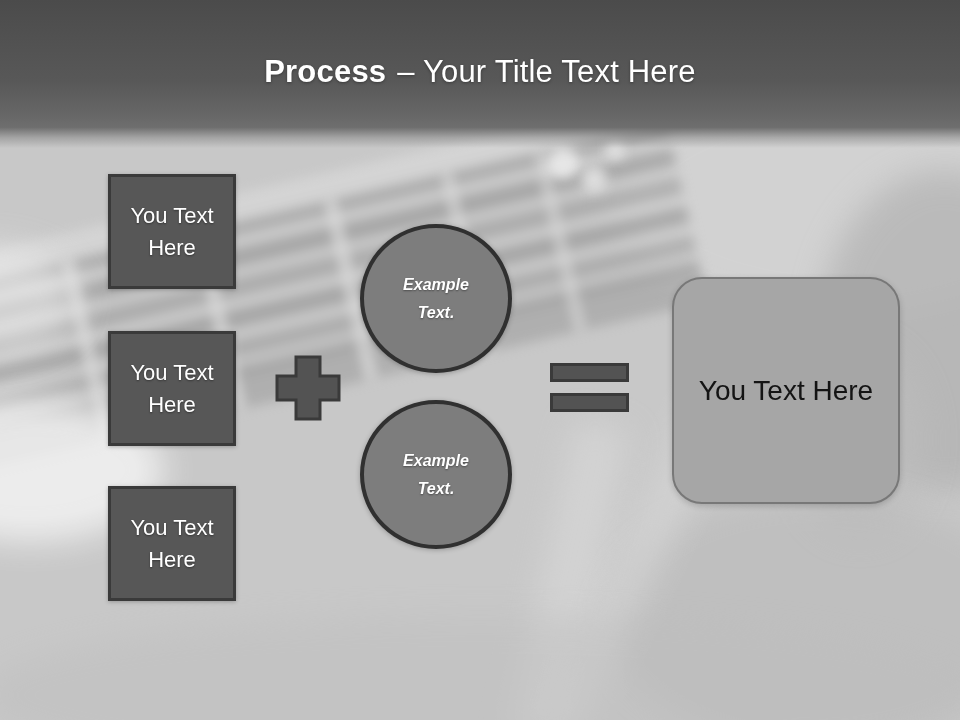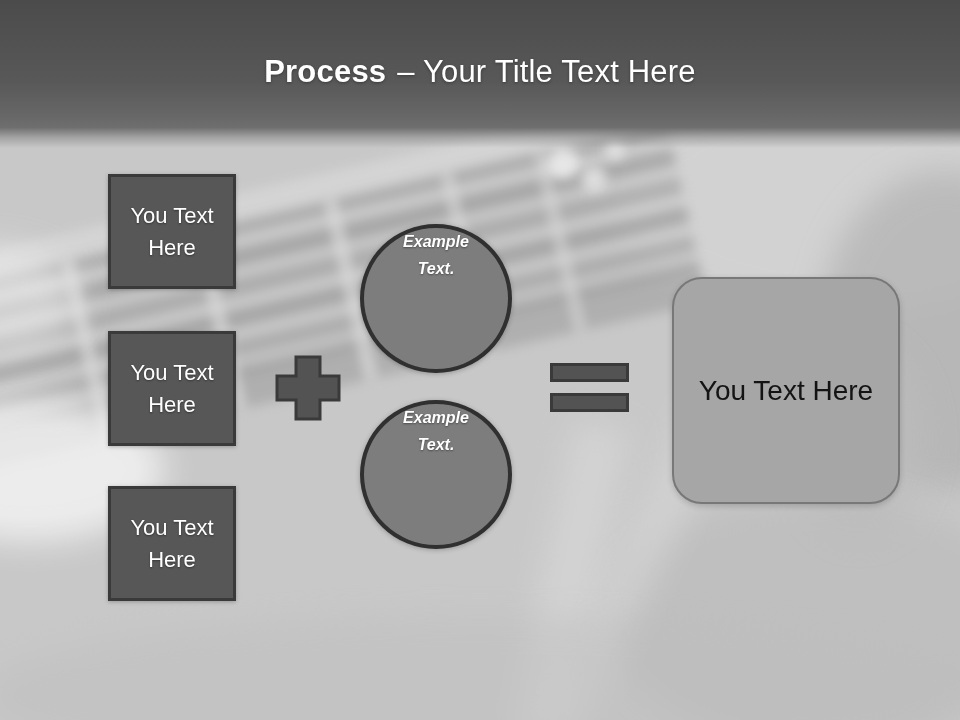--- a/index.html
+++ b/index.html
@@ -51,21 +51,21 @@
   .plus-wrap{position:absolute; left:275px; top:355px; width:66px; height:66px;}
   .plus-wrap path{
     fill:var(--operator-fill,#535353);
     stroke:var(--operator-border,#3a3a3a); stroke-width:3;
   }
   .circle{
     position:absolute; left:360px; width:144px; height:141px;
     background:var(--circle-fill,#7d7d7d);
     border:4px solid var(--circle-border,#303030);
     border-radius:50%;
-    display:flex; align-items:flex-start; justify-content:center;
+    display:flex; align-items:center; justify-content:center;
     box-shadow:0 1px 5px rgba(0,0,0,.25);
   }
   .c1{top:224px;} .c2{top:400px;}
   .circle-label{
     width:92px; text-align:center; color:#fff;
     font-size:16px; font-weight:700; font-style:italic; line-height:1.7;
     text-shadow:0 1px 2px rgba(0,0,0,.4);
   }
   .equals{position:absolute; left:550px; top:363px; width:79px;}
   .equals .bar{

